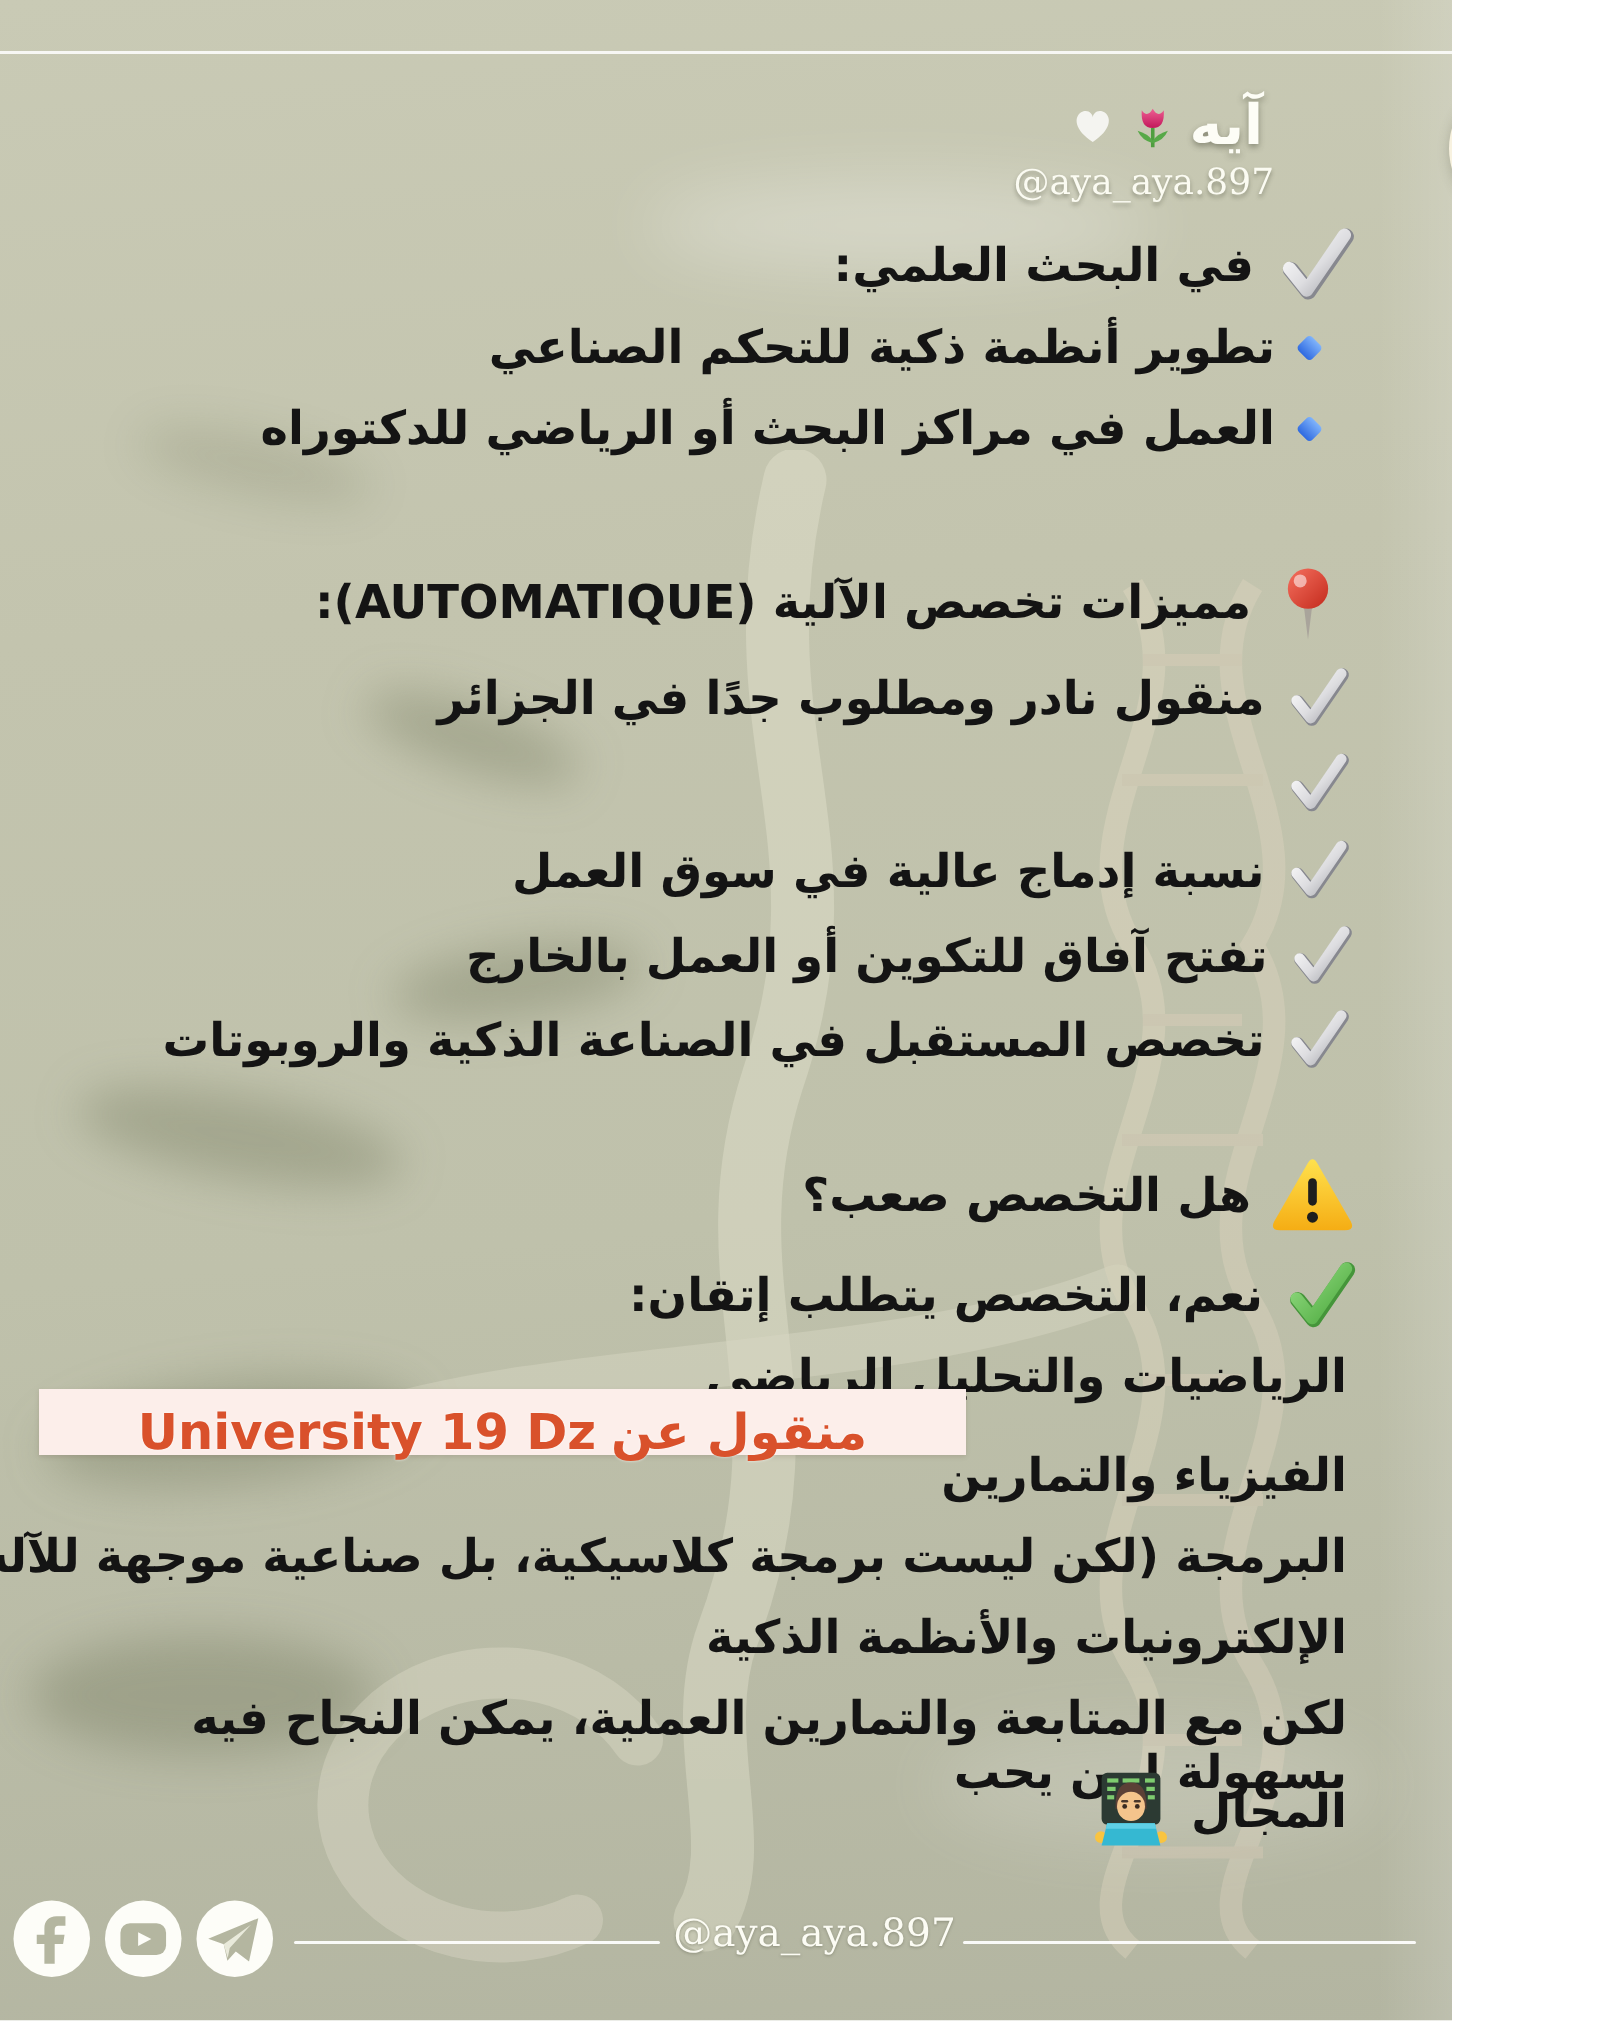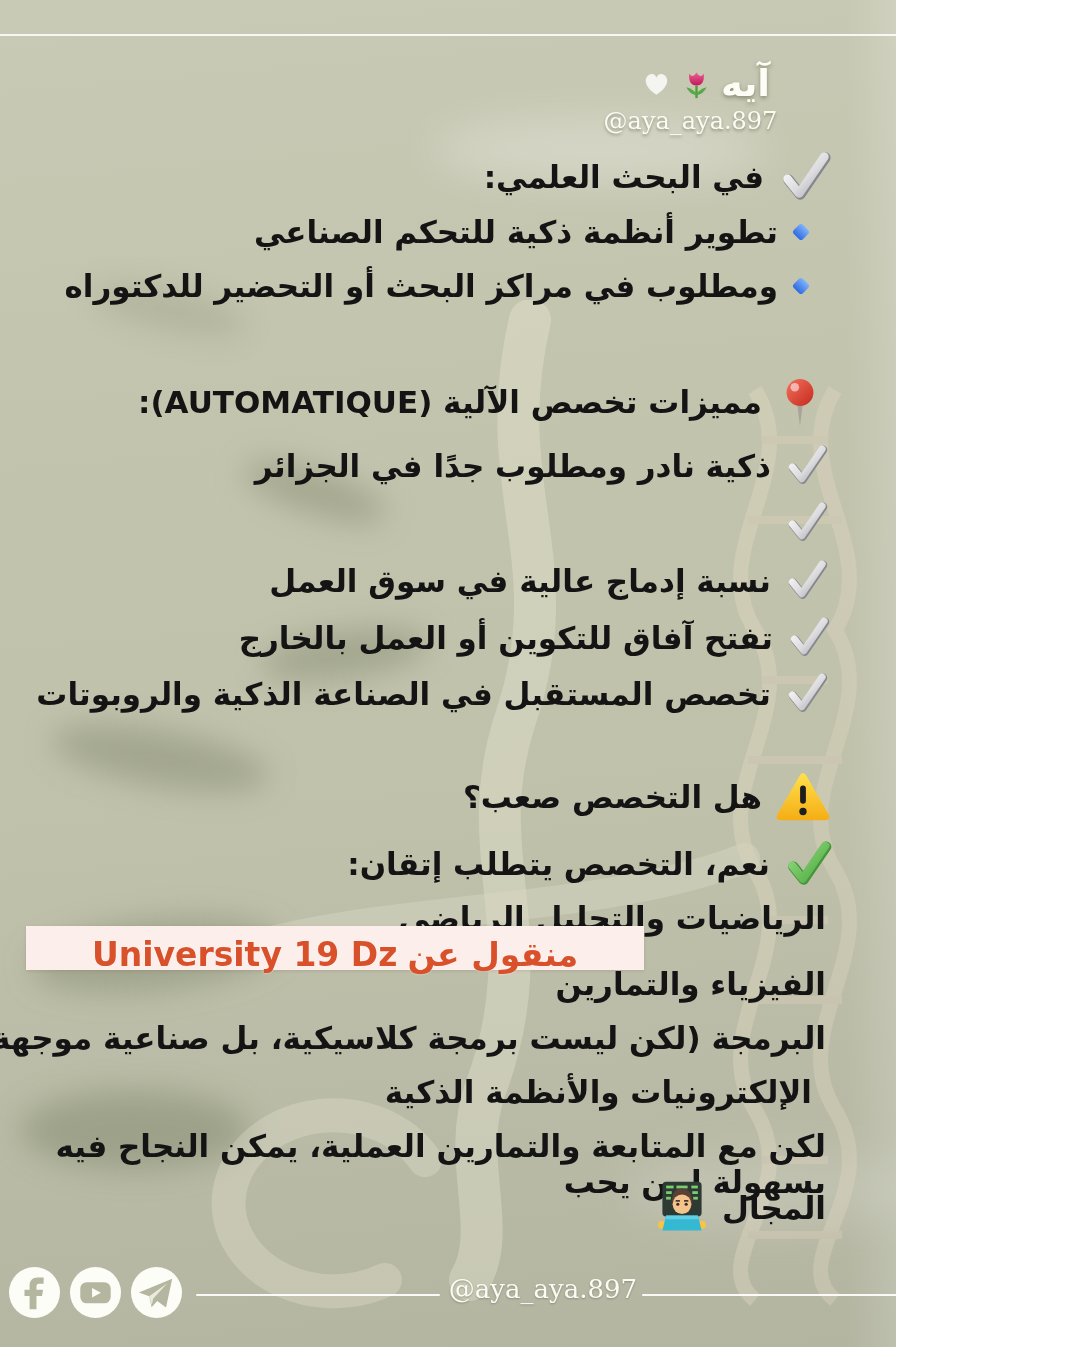--- a/index.html
+++ b/index.html
@@ -1,17 +1,17 @@
 <!DOCTYPE html>
 <html><head>
 <meta charset="utf-8">
 <style>
   html,body{margin:0;padding:0;}
   #canvas{
-    position:relative; width:896px; height:1347px; overflow:hidden;
+    position:relative; width:968px; height:1347px; overflow:hidden;
     background:linear-gradient(175deg,#c9cab5 0%,#c3c4ae 30%,#bfc1ab 60%,#b3b5a1 100%);
     font-family:"DejaVu Sans",sans-serif;
   }
   
   .smudge{position:absolute;border-radius:50%;filter:blur(15px);background:rgba(96,102,72,.30);}
   .streak{position:absolute;border-radius:50%;filter:blur(22px);background:rgba(255,255,255,.28);}
   .topline{position:absolute;left:0;top:34px;width:1080px;height:2px;background:rgba(255,255,255,.85);}
   .edgeband{position:absolute;right:0;top:0;width:50px;height:1347px;background:linear-gradient(90deg,rgba(255,255,255,0),rgba(255,255,255,.14));}
 
   
@@ -151,37 +151,37 @@
   <div class="irow" style="top:214px;right:84px">
     <svg class="ic" width="22" height="22" viewBox="0 0 24 24">
       <rect x="5" y="5" width="14" height="14" rx="3" transform="rotate(45 12 12)" fill="url(#gBlue)"></rect>
     </svg>
     <span class="txt">تطوير أنظمة ذكية للتحكم الصناعي</span>
   </div>
   <div class="irow" style="top:268px;right:84px">
     <svg class="ic" width="22" height="22" viewBox="0 0 24 24">
       <rect x="5" y="5" width="14" height="14" rx="3" transform="rotate(45 12 12)" fill="url(#gBlue)"></rect>
     </svg>
-    <span class="txt">ومطلوب في مراكز البحث أو التحضير للدكتوراه</span>
+    <span class="txt">العمل في مراكز البحث أو الرياضي للدكتوراه</span>
   </div>
 
   <div class="irow" style="top:374px;right:70px">
     <svg class="ic" width="52" height="56" viewBox="0 0 60 64">
       <path d="M27 36 L30 60 L33 36 Z" fill="#a9a49b"></path>
       <circle cx="30" cy="21" r="15.5" fill="url(#gRed)"></circle>
       <circle cx="24" cy="15" r="5" fill="#ffffff" opacity=".55"></circle>
     </svg>
     <span class="txt big">مميزات تخصص الآلية (AUTOMATIQUE):</span>
   </div>
   <div class="irow" style="top:442px;right:66px">
     <svg class="ic" width="47" height="47" viewBox="0 0 60 60">
       <path d="M13 33 L25 48 L51 10" fill="none" stroke="#87888f" stroke-width="11" stroke-linecap="round" stroke-linejoin="round"></path>
       <path d="M12 32 L24 47 L50 9" fill="none" stroke="url(#gSilver)" stroke-width="9" stroke-linecap="round" stroke-linejoin="round"></path>
     </svg>
-    <span class="txt">ذكية نادر ومطلوب جدًا في الجزائر</span>
+    <span class="txt">منقول نادر ومطلوب جدًا في الجزائر</span>
   </div>
   <div class="irow" style="top:499px;right:66px">
     <svg class="ic" width="47" height="47" viewBox="0 0 60 60">
       <path d="M13 33 L25 48 L51 10" fill="none" stroke="#87888f" stroke-width="11" stroke-linecap="round" stroke-linejoin="round"></path>
       <path d="M12 32 L24 47 L50 9" fill="none" stroke="url(#gSilver)" stroke-width="9" stroke-linecap="round" stroke-linejoin="round"></path>
     </svg>
   </div>
   <div class="irow" style="top:557px;right:66px">
     <svg class="ic" width="47" height="47" viewBox="0 0 60 60">
       <path d="M13 33 L25 48 L51 10" fill="none" stroke="#87888f" stroke-width="11" stroke-linecap="round" stroke-linejoin="round"></path>
@@ -222,21 +222,21 @@
 
   <div class="plain" style="top:900px;right:70px">الرياضيات والتحليل الرياضي</div>
 
   <div class="band">
     <span>منقول عن</span>
     <span>University 19 Dz</span>
   </div>
 
   <div class="plain" style="top:966px;right:70px">الفيزياء والتمارين</div>
   <div class="plain" style="top:1020px;right:70px">البرمجة (لكن ليست برمجة كلاسيكية، بل صناعية موجهة للآلة)</div>
-  <div class="plain" style="top:1074px;right:84px">الإلكترونيات والأنظمة الذكية</div>
+  <div class="plain" style="top:1074px;right:70px">الإلكترونيات والأنظمة الذكية</div>
 
   <div class="wrapline" style="top:1128px;right:70px;left:40px">لكن مع المتابعة والتمارين العملية، يمكن النجاح فيه بسهولة لمن يحب</div>
 
   <div class="irow" style="top:1180px;right:70px">
     <span class="txt">المجال</span>
     <svg class="ic" width="56" height="56" viewBox="0 0 60 60">
       <rect x="9" y="2" width="42" height="37" rx="4" fill="#2c3a33"></rect>
       <g fill="#7ecb6f">
         <rect x="13" y="6" width="8" height="3"></rect>
           <rect x="24" y="6" width="12" height="3"></rect>

